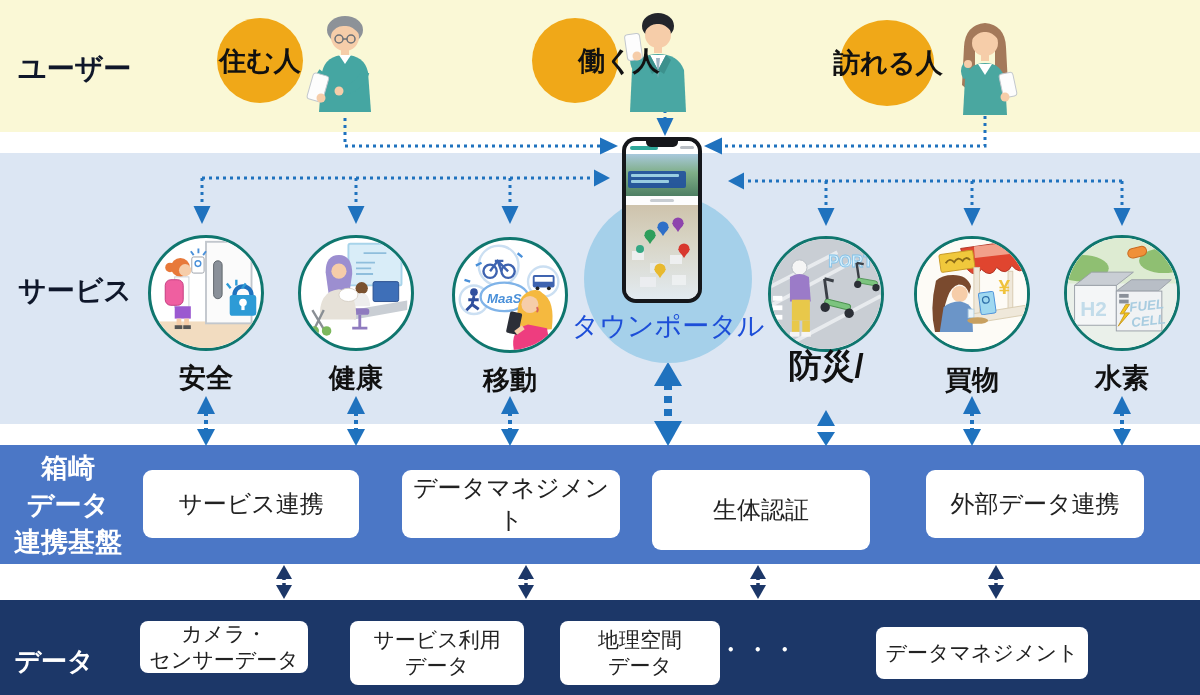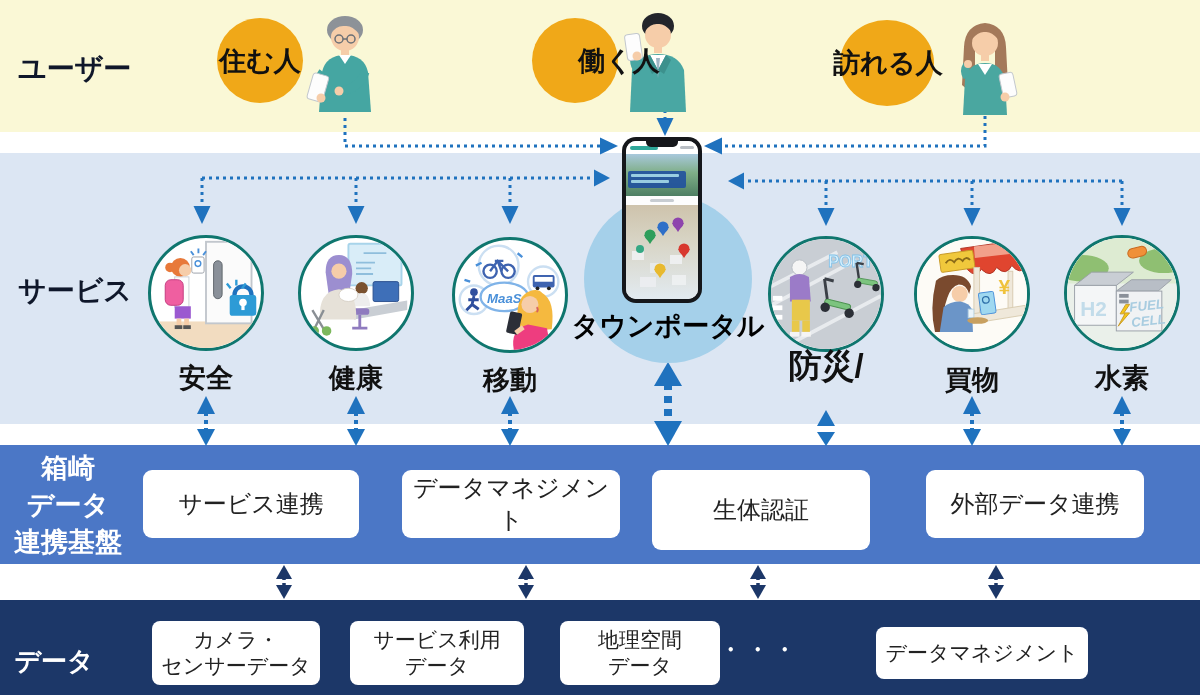--- a/index.html
+++ b/index.html
@@ -21,21 +21,21 @@
   .person{position:absolute;z-index:3;}
   .svc-circle{position:absolute;width:116px;height:116px;border-radius:50%;
               border:3px solid #0f766e;background:#fff;overflow:hidden;box-sizing:border-box;z-index:4;}
   .svc-circle svg{display:block;width:110px;height:110px;}
   .svc-label{position:absolute;transform:translateX(-50%);font-weight:bold;font-size:27px;
              color:#111;white-space:nowrap;z-index:5;}
   .svc-label.small{font-size:33px;}
   .portal-circle{position:absolute;left:584px;top:195px;width:168px;height:168px;border-radius:50%;
                  background:#A5D0EA;z-index:3;}
   .portal-label{position:absolute;left:668px;top:308px;transform:translateX(-50%);
-                font-weight:bold;font-size:27px;color:#000000;white-space:nowrap;z-index:6;}
+                font-weight:normal;font-size:27px;color:#1d4ed8;white-space:nowrap;z-index:6;}
   .phone{position:absolute;left:622px;top:137px;width:80px;height:166px;background:#15171B;
          border-radius:14px;padding:0;box-sizing:border-box;z-index:5;}
   .phone-screen{position:absolute;left:4px;top:4px;right:4px;bottom:4px;background:#fff;
                 border-radius:10px;overflow:hidden;}
   .phone-notch{position:absolute;left:50%;top:2px;transform:translateX(-50%);width:32px;height:8px;
                background:#15171B;border-radius:0 0 5px 5px;z-index:7;}
   .ph-header{position:absolute;left:0;top:0;width:100%;height:13px;background:#fff;}
   .ph-logo{position:absolute;left:4px;top:5px;width:28px;height:4px;background:#2FA89A;border-radius:2px;}
   .ph-dots{position:absolute;right:4px;top:5px;width:14px;height:3px;background:#B9BEC4;border-radius:2px;}
   .ph-hero{position:absolute;left:0;top:13px;width:100%;height:42px;
@@ -417,21 +417,21 @@
       <path d="M62,70 L56,80 L61,80 L54,93 L66,79 L60,79 L66,70 Z" fill="#F5C518" stroke="#C89A28" stroke-width="1"></path>
     </svg>
   </div>
   <span class="svc-label" style="left:1122px;top:360px;text-align:right;">水素</span>
 
   <div class="pbox" style="left:143px;top:470px;width:216px;height:68px;">サービス連携</div>
   <div class="pbox" style="left:402px;top:470px;width:218px;height:68px;">データマネジメント</div>
   <div class="pbox" style="left:652px;top:470px;width:218px;height:80px;">生体認証</div>
   <div class="pbox" style="left:926px;top:470px;width:218px;height:68px;">外部データ連携</div>
 
-  <div class="dbox" style="left:152px;top:621px;width:168px;height:64px;">
+  <div class="dbox" style="left:140px;top:621px;width:168px;height:52px;">
     <span>カメラ・</span>
     <span>センサーデータ</span>
   </div>
   <div class="dbox" style="left:350px;top:621px;width:174px;height:64px;">
     <span>サービス利用</span>
     <span>データ</span>
   </div>
   <div class="dbox" style="left:560px;top:621px;width:160px;height:64px;">
     <span>地理空間</span>
     <span>データ</span>

